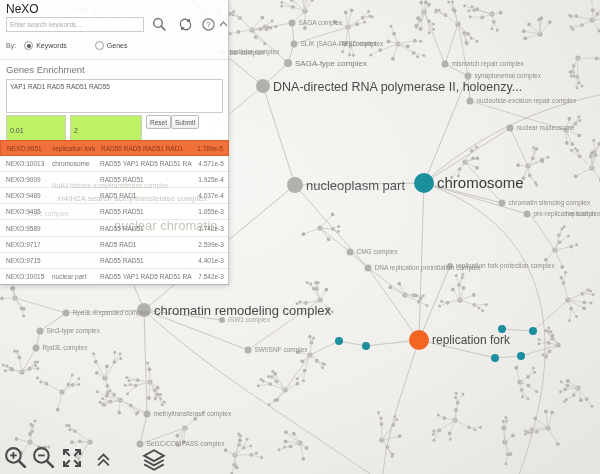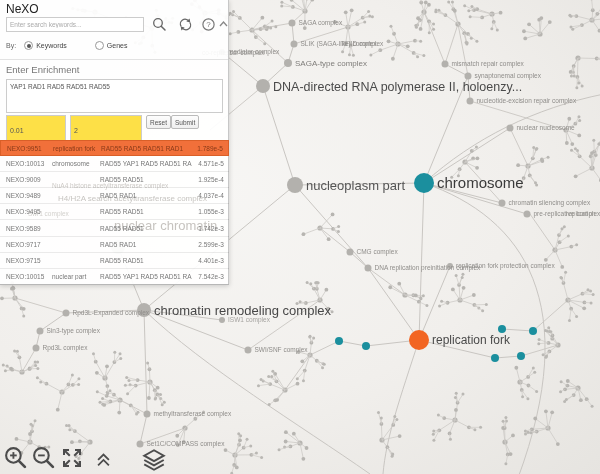--- a/index.html
+++ b/index.html
@@ -21,21 +21,21 @@
   .search-input::placeholder{color:#aaa;}
   .icon-btn{position:absolute;top:17px;width:16px;height:16px;border:none;background:transparent;padding:0;cursor:pointer;}
   .byrow{position:absolute;left:6px;top:41px;font-size:7px;color:#666;display:flex;align-items:center;}
   .radio{display:inline-block;width:7px;height:7px;border:1px solid #999;border-radius:50%;margin-right:3px;position:relative;background:#fff;}
   .radio.sel::after{content:"";position:absolute;left:1.5px;top:1.5px;width:4px;height:4px;border-radius:50%;background:#555;}
   .divider{position:absolute;left:0;top:59px;width:100%;border-top:1px solid #e2e2e2;}
   .te-head{position:absolute;left:6px;top:64px;font-size:9.5px;color:#777;}
   .te-area{position:absolute;left:6px;top:79px;width:217px;height:34px;border:1px solid #ccc;background:#fff;
     font-family:"Liberation Sans",sans-serif;font-size:6.5px;color:#555;padding:3px;box-sizing:border-box;resize:none;}
   .num-input{position:absolute;top:115px;height:30px;border:1px solid #ccc;font-size:7px;color:#555;
-    padding:12px 3px;box-sizing:border-box;background:#fde047;}
+    padding:12px 3px;box-sizing:border-box;background:#bef264;}
   .small-btn{position:absolute;top:115px;height:14px;font-size:6.5px;color:#555;border:1px solid #bbb;border-radius:2px;
     background:linear-gradient(#fdfdfd,#efefef);padding:0 3px;cursor:pointer;}
   
   #results{position:absolute;left:0;top:140px;width:229px;}
   .rrow{display:flex;align-items:center;height:16.1px;box-sizing:border-box;font-size:6.5px;color:#777;
     border-bottom:1px solid rgba(0,0,0,0.08);white-space:nowrap;cursor:pointer;}
   .rrow .c-id{width:46px;padding-left:6px;overflow:hidden;}
   .rrow .c-term{width:48px;overflow:hidden;}
   .rrow .c-genes{width:92px;overflow:hidden;}
   .rrow .c-pv{margin-left:auto;padding-right:5px;}
@@ -1277,21 +1277,21 @@
 
       <div class="byrow">
         <span style="margin-right:8px;">By:</span>
         <span class="radio sel"></span>
         <span style="color:#444;margin-right:28px;">Keywords</span>
         <span class="radio"></span>
         <span style="color:#444;">Genes</span>
       </div>
 
       <div class="divider"></div>
-      <div class="te-head">Enter Enrichment</div>
+      <div class="te-head">Genes Enrichment</div>
       <textarea class="te-area" style="">YAP1 RAD1 RAD5 RAD51 RAD55</textarea>
 
       <input class="num-input" style="left: 6px; width: 60px;" value="0.01">
       <input class="num-input" style="left: 70px; width: 72px;" value="2">
       <button class="small-btn" style="left:146px">Reset</button>
       <button class="small-btn" style="left:171px">Submit</button>
 
       <div id="results">
           <div class="rrow sel">
             <span class="c-id">NEXO:9951</span>

